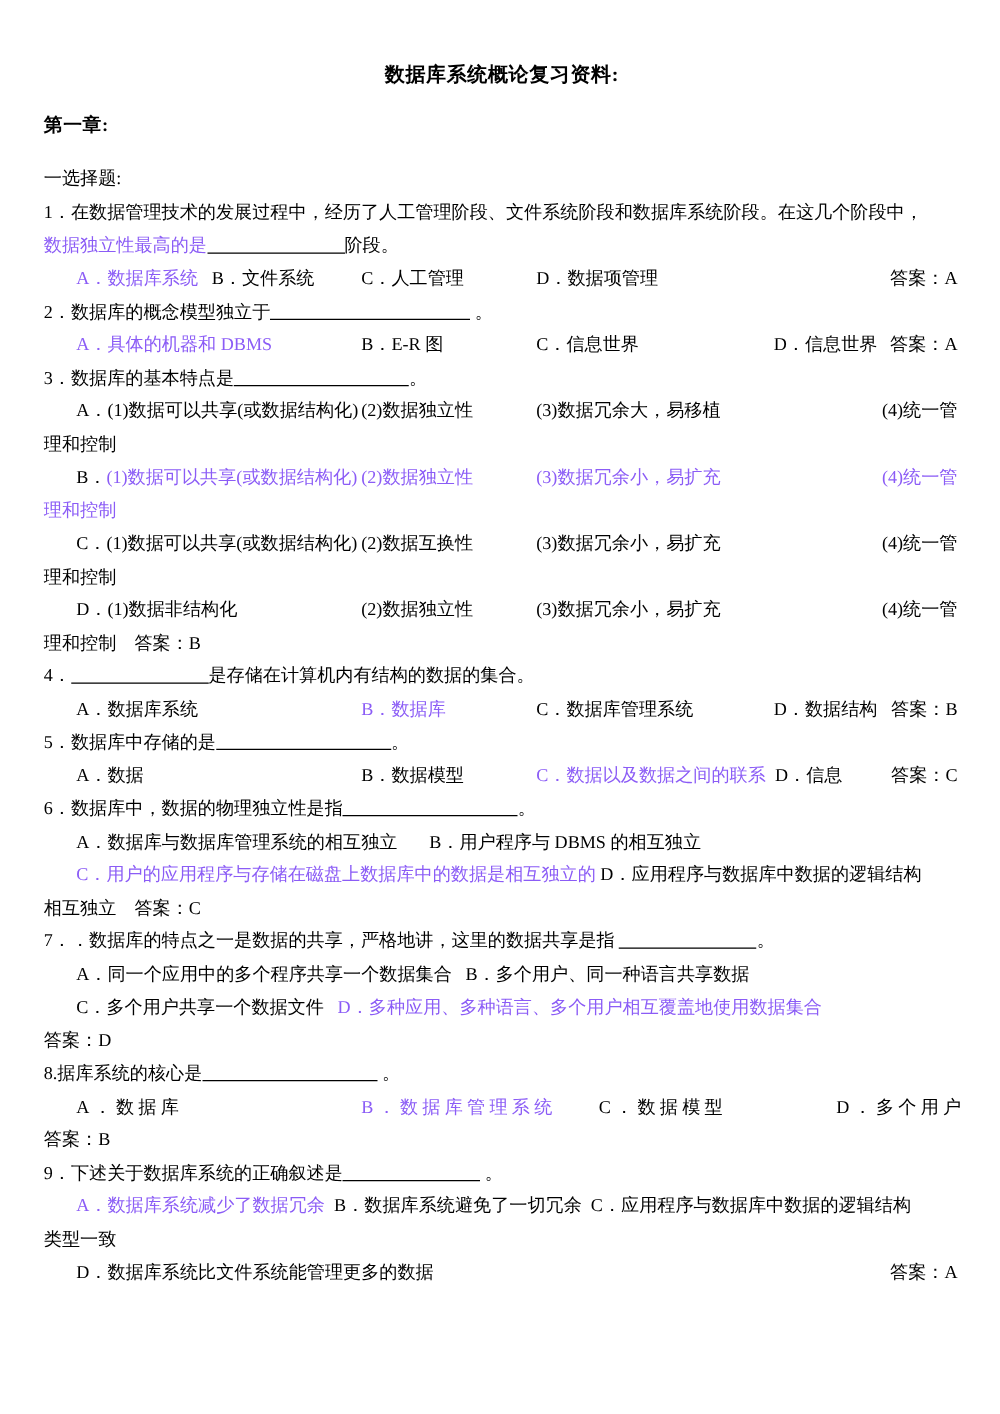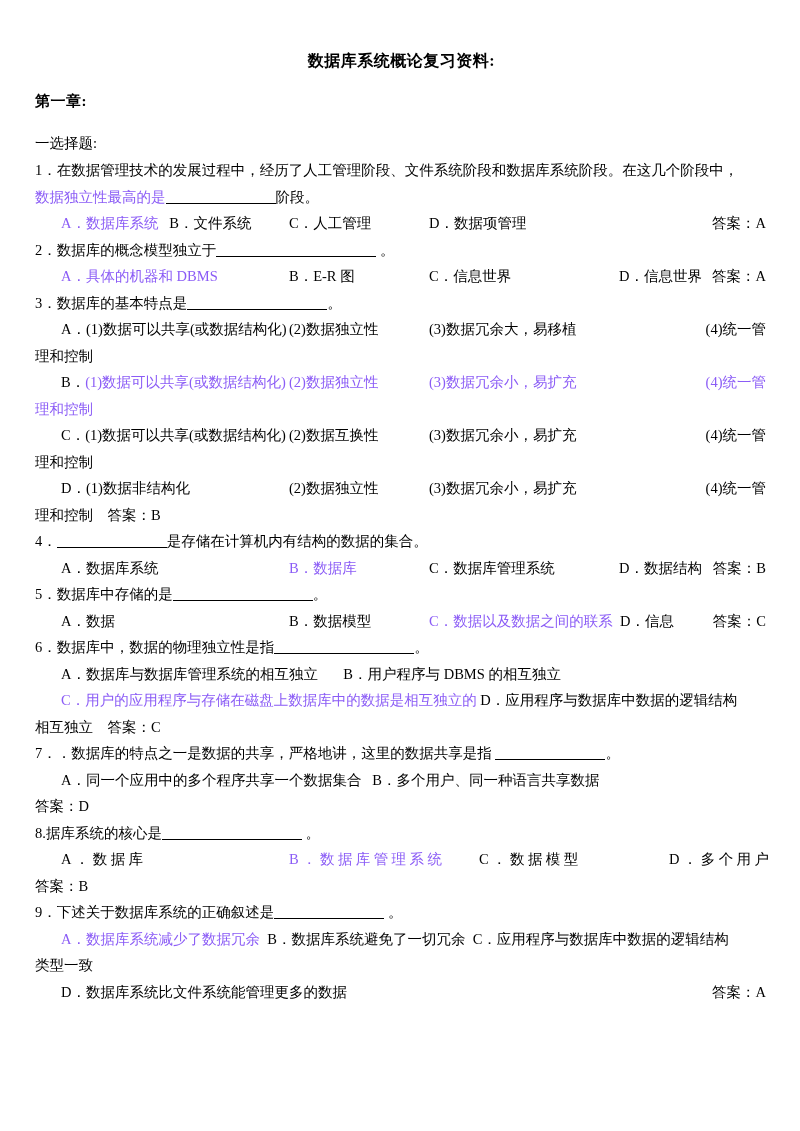--- a/index.html
+++ b/index.html
@@ -150,20 +150,21 @@
     <span class="ans">答案：C</span>
   </div>
 
   <div class="ln"><span>6．数据库中，数据的物理独立性是指</span><span class="blank b-lg"></span><span>。</span></div>
   <div class="ln indent"><span><span>A．</span><span>数据库与数据库管理系统的相互独立</span></span>&nbsp;&nbsp;&nbsp;&nbsp;&nbsp;&nbsp;&nbsp;<span><span>B．</span><span>用户程序与 DBMS 的相互独立</span></span></div>
   <div class="ln indent"><span class="red"><span>C．</span><span>用户的应用程序与存储在磁盘上数据库中的数据是相互独立的</span></span>&nbsp;<span><span>D．</span><span>应用程序与数据库中数据的逻辑结构</span></span></div>
   <div class="ln"><span>相互独立</span>&nbsp;&nbsp;&nbsp;&nbsp;<span>答案：C</span></div>
 
   <div class="ln"><span>7．．数据库的特点之一是数据的共享，严格地讲，这里的数据共享是指</span>&nbsp;<span class="blank b-md"></span><span>。</span></div>
   <div class="ln indent"><span><span>A．</span><span>同一个应用中的多个程序共享一个数据集合</span></span>&nbsp;&nbsp;&nbsp;<span><span>B．</span><span>多个用户、同一种语言共享数据</span></span></div>
+  <div class="ln indent"><span><span>C．</span><span>多个用户共享一个数据文件</span></span>&nbsp;&nbsp;&nbsp;<span class="red"><span>D．</span><span>多种应用、多种语言、多个用户相互覆盖地使用数据集合</span></span></div>
   <div class="ln">答案：D</div>
 
   <div class="ln"><span>8.据库系统的核心是</span><span class="blank b-lg"></span>&nbsp;<span>。</span></div>
   <div class="ln indent row sp">
     <span class="c-a"><span>A．</span><span>数据库</span></span>
     <span class="c-c red"><span>B．</span><span>数据库管理系统</span></span>
     <span class="c-c"><span>C．</span><span>数据模型</span></span>
     <span class="ans"><span>D．</span><span>多个用户</span></span>
   </div>
   <div class="ln">答案：B</div>

